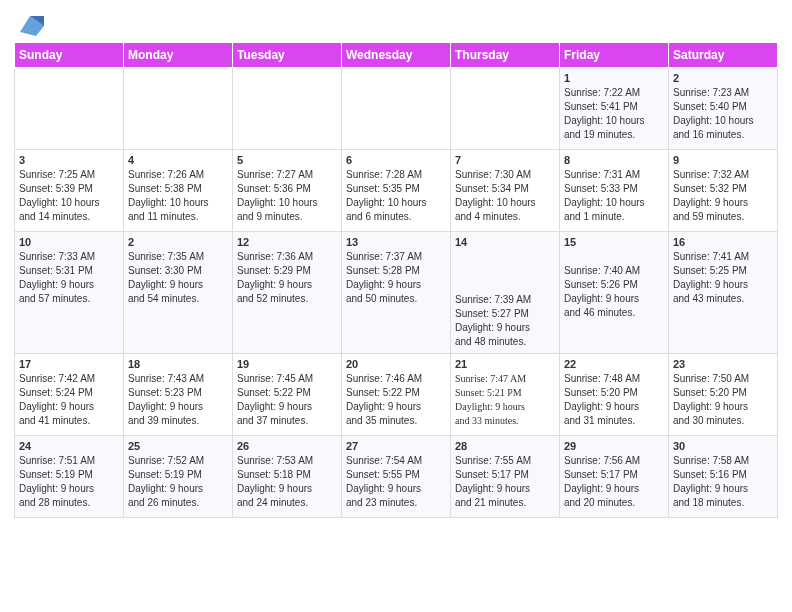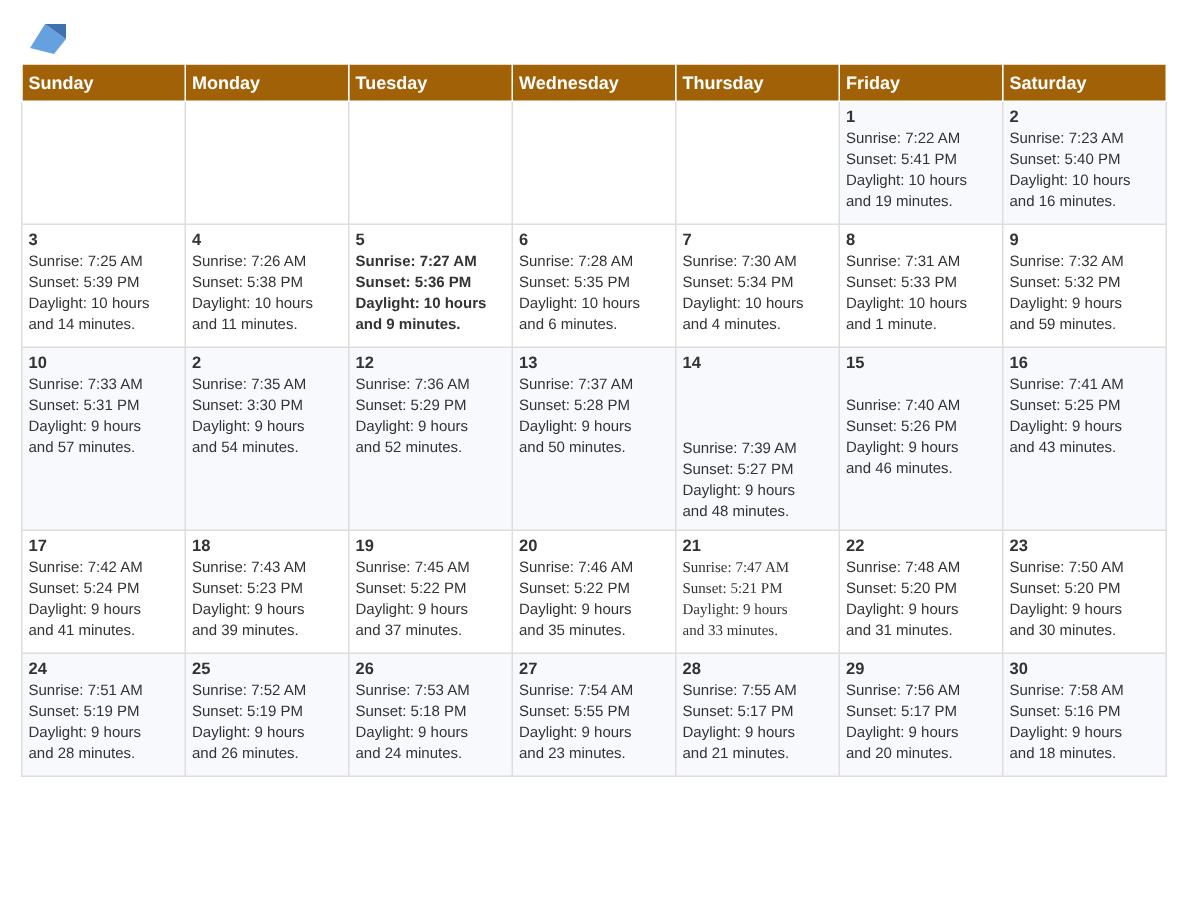--- a/index.html
+++ b/index.html
@@ -51,21 +51,21 @@
       font-size: 14px;
       color: #555;
       margin-top: 2px;
     }
     table {
       width: 100%;
       border-collapse: collapse;
       table-layout: fixed;
     }
     thead tr th {
-      background-color: #a16207;
+      background-color: #d946ef;
       color: #fff;
       font-size: 12px;
       font-weight: bold;
       padding: 5px 4px;
       text-align: left;
       border: 1px solid #fff;
     }
     tbody tr td {
       vertical-align: top;
       font-size: 10px;
@@ -163,21 +163,21 @@
           </td>
           <td>
             <span class="day-num">4</span>
             <div class="day-info" style="white-space: pre-line;">Sunrise: 7:26 AM
 Sunset: 5:38 PM
 Daylight: 10 hours
 and 11 minutes.</div>
           </td>
           <td>
             <span class="day-num">5</span>
-            <div class="day-info" style="white-space: pre-line; font-weight: bold;">Sunrise: 7:27 AM
+            <div class="day-info" style="white-space: pre-line;">Sunrise: 7:27 AM
 Sunset: 5:36 PM
 Daylight: 10 hours
 and 9 minutes.</div>
           </td>
           <td>
             <span class="day-num">6</span>
             <div class="day-info" style="white-space: pre-line;">Sunrise: 7:28 AM
 Sunset: 5:35 PM
 Daylight: 10 hours
 and 6 minutes.</div>

